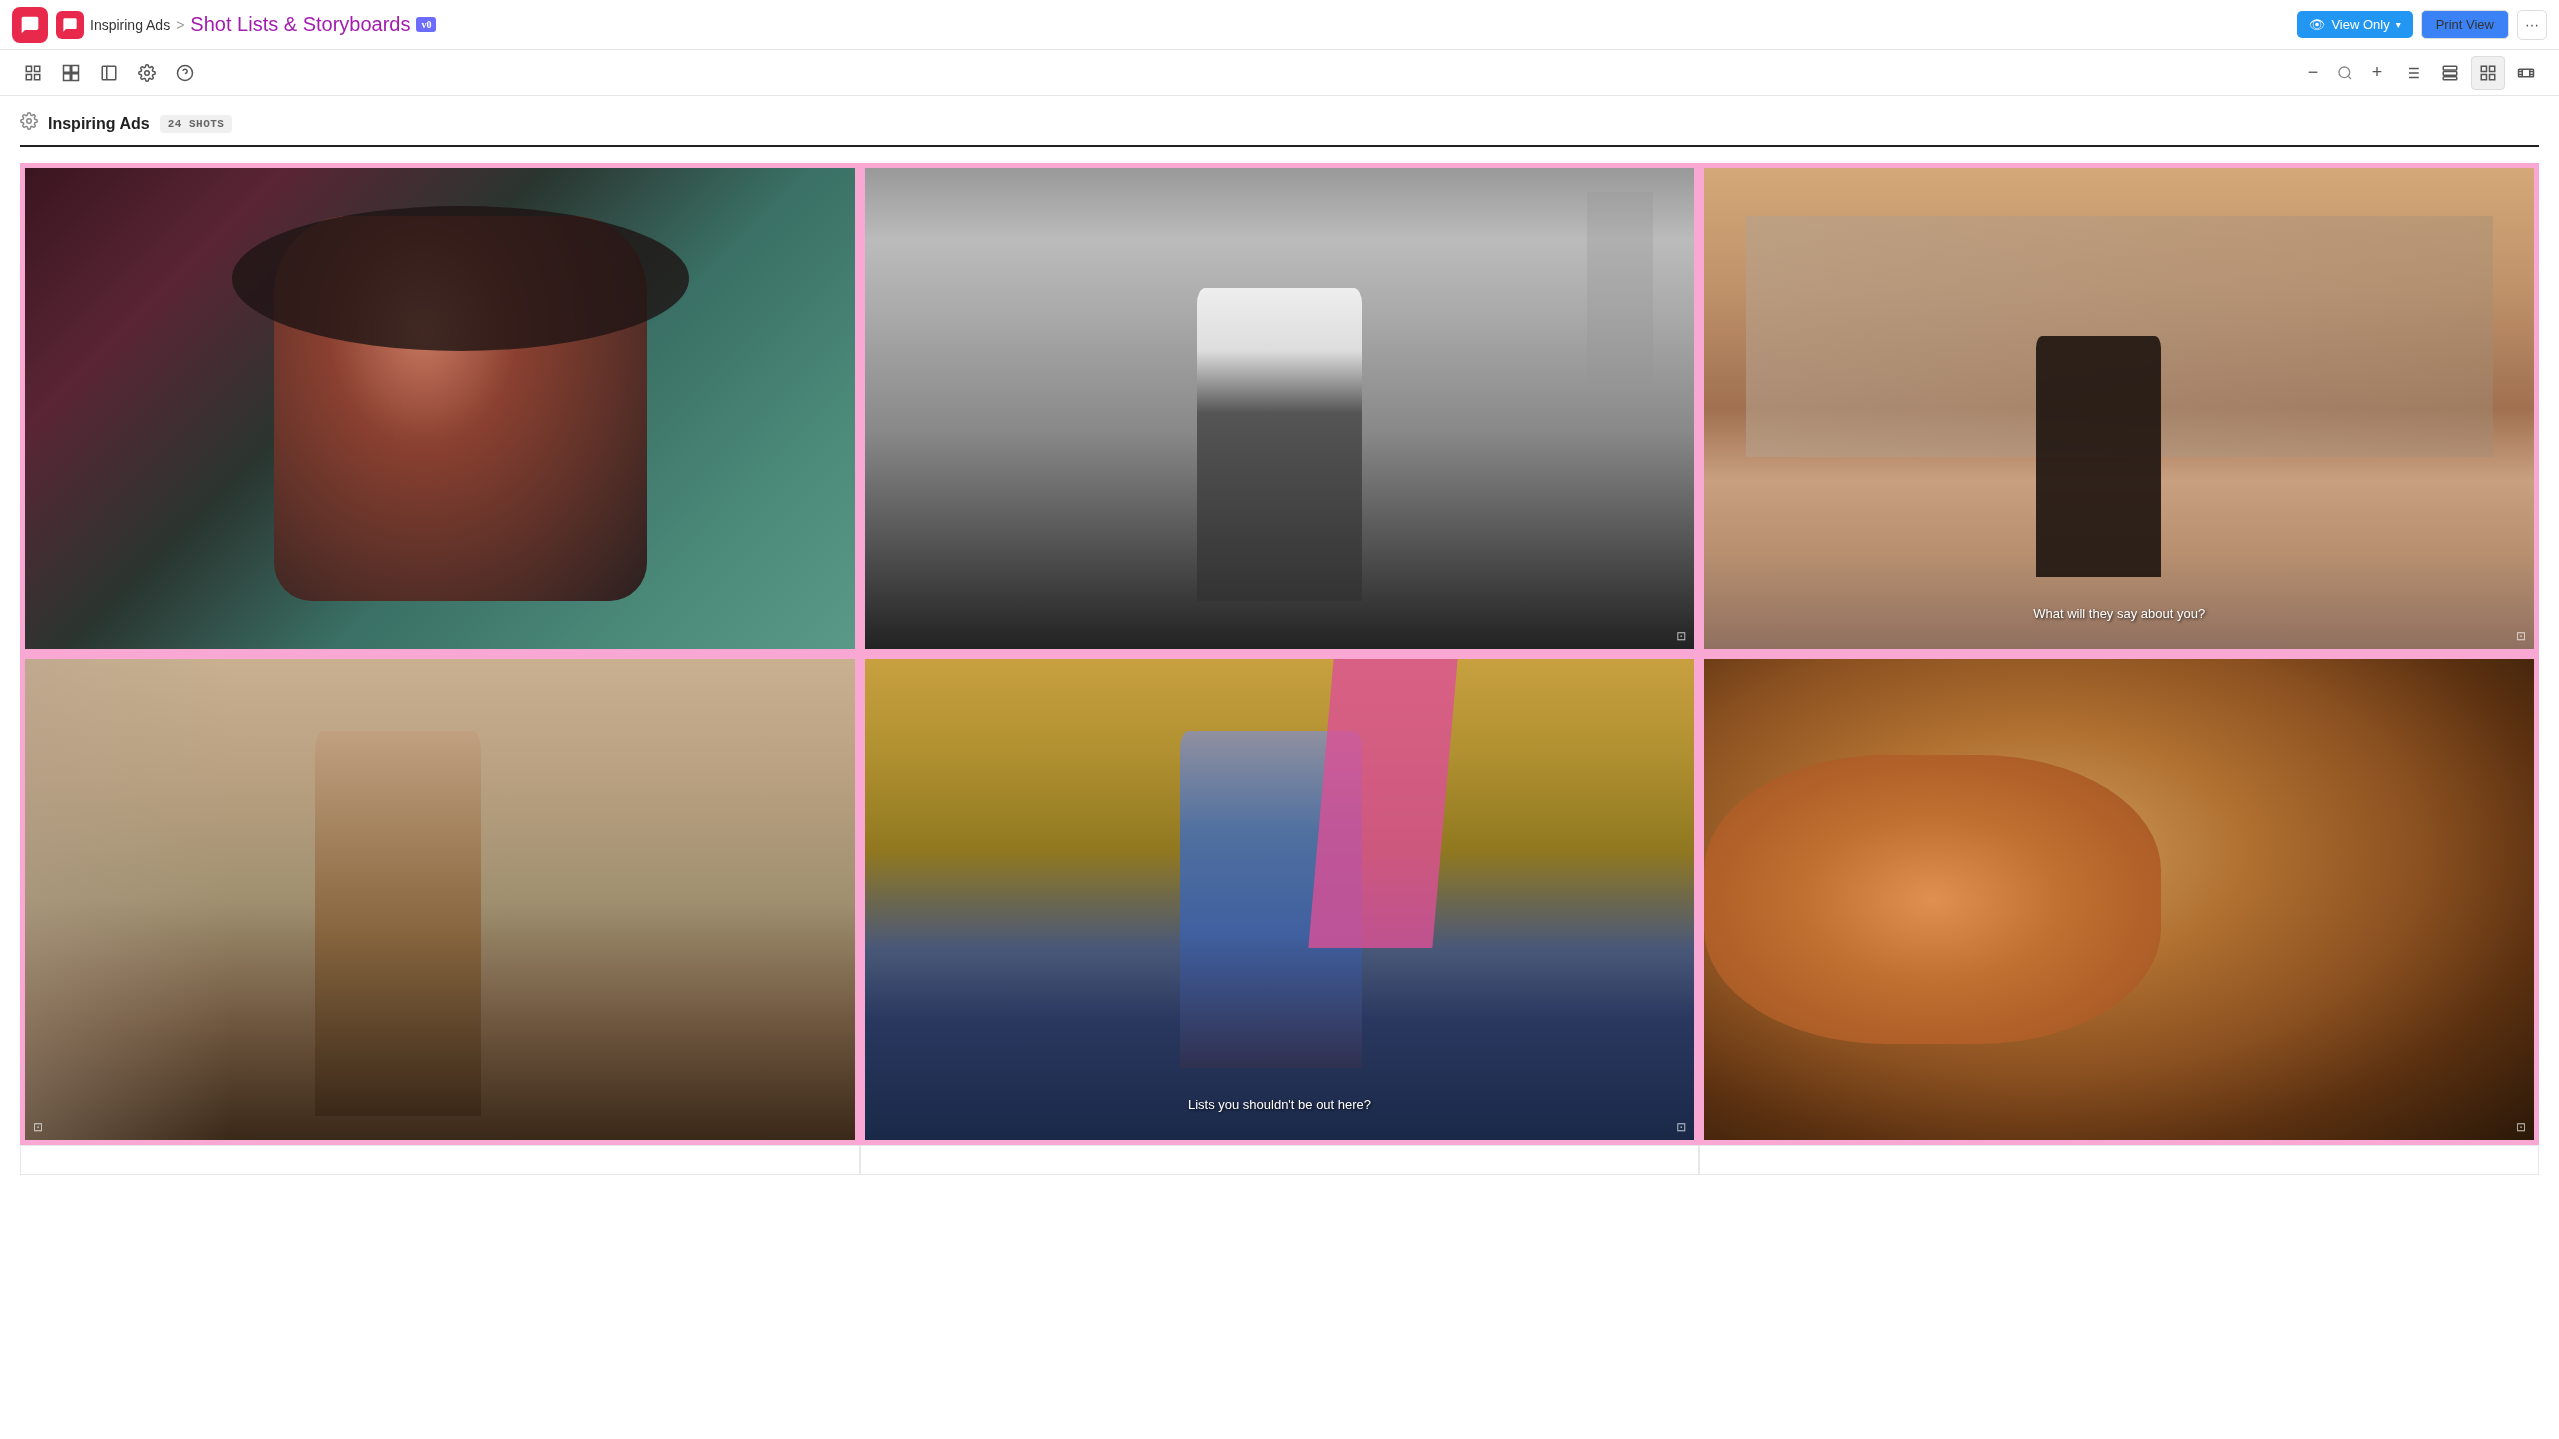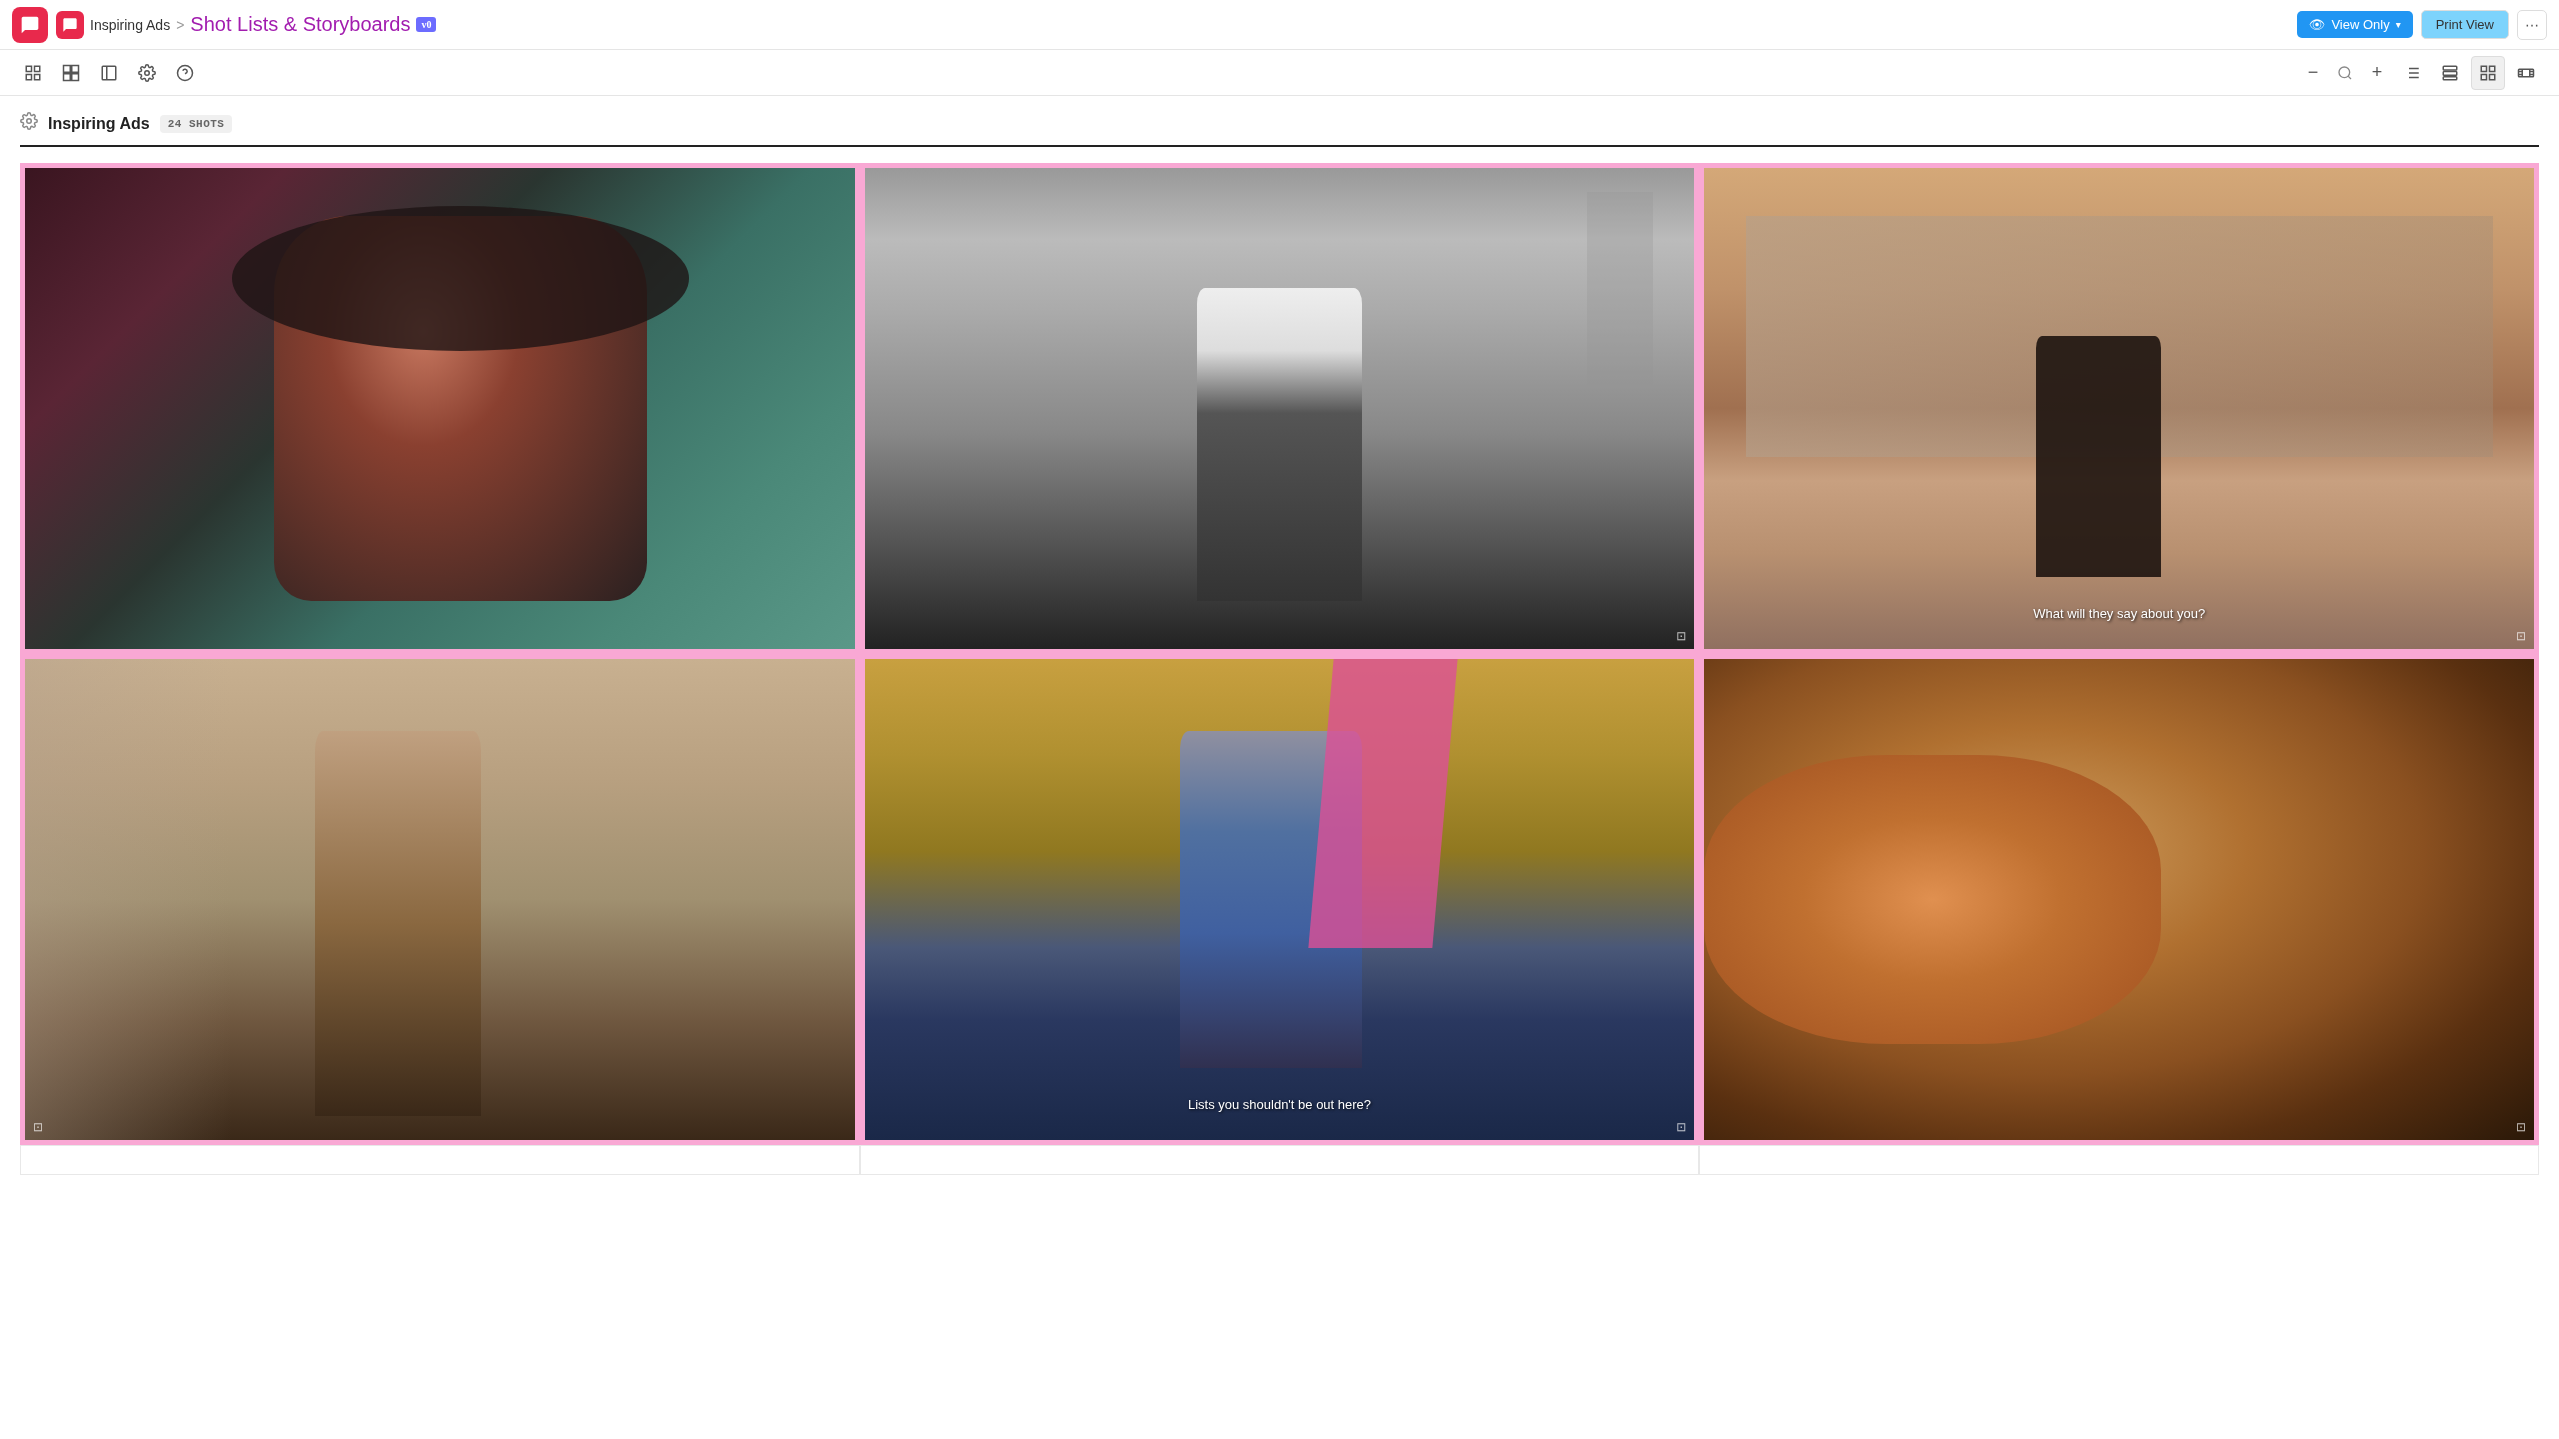--- a/index.html
+++ b/index.html
@@ -63,21 +63,21 @@
       cursor: pointer;
       font-weight: 500;
     }
     .view-only-btn .chevron { font-size: 10px; }
     .nav-right {
       display: flex; align-items: center; gap: 8px;
       margin-left: auto;
     }
     .print-view-btn {
       border: 1px solid #ddd;
-      background: #7dd3fc;
+      background: #3b82f6;
       color: #333;
       padding: 6px 14px;
       font-size: 13px;
       border-radius: 5px;
       cursor: pointer;
     }
     .icon-btn-sm {
       width: 30px; height: 30px;
       border: 1px solid #ddd;
       background: #fff;

